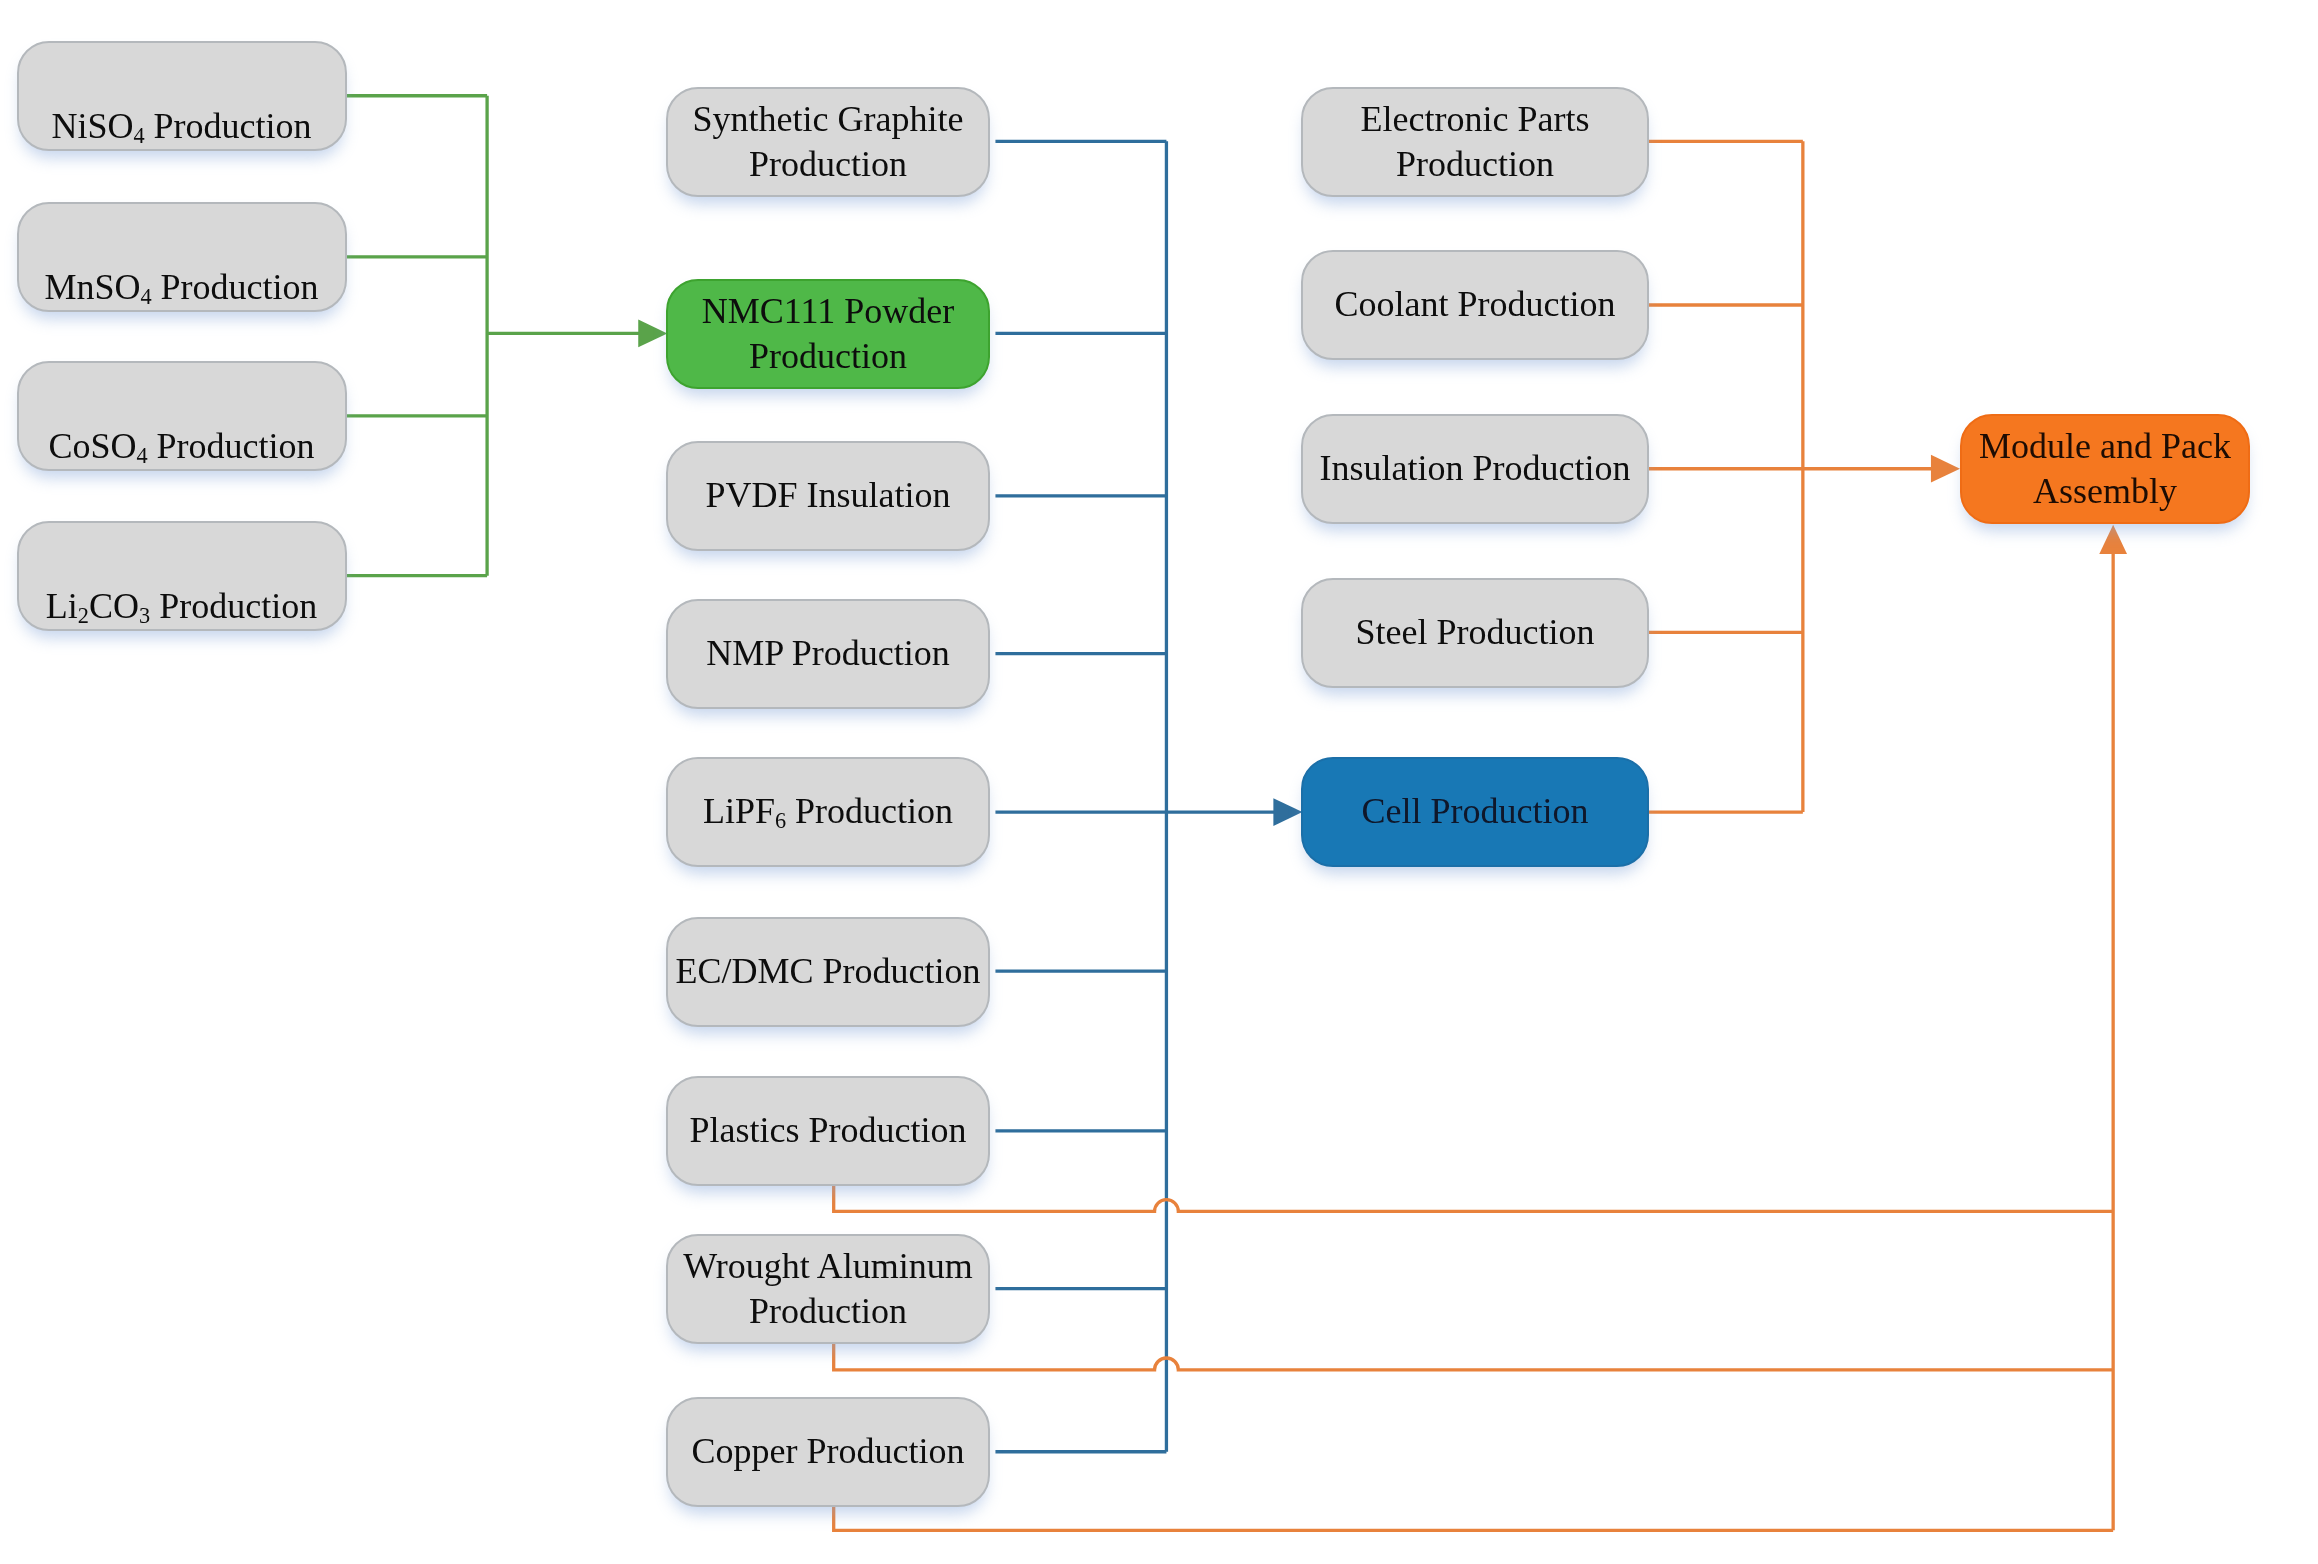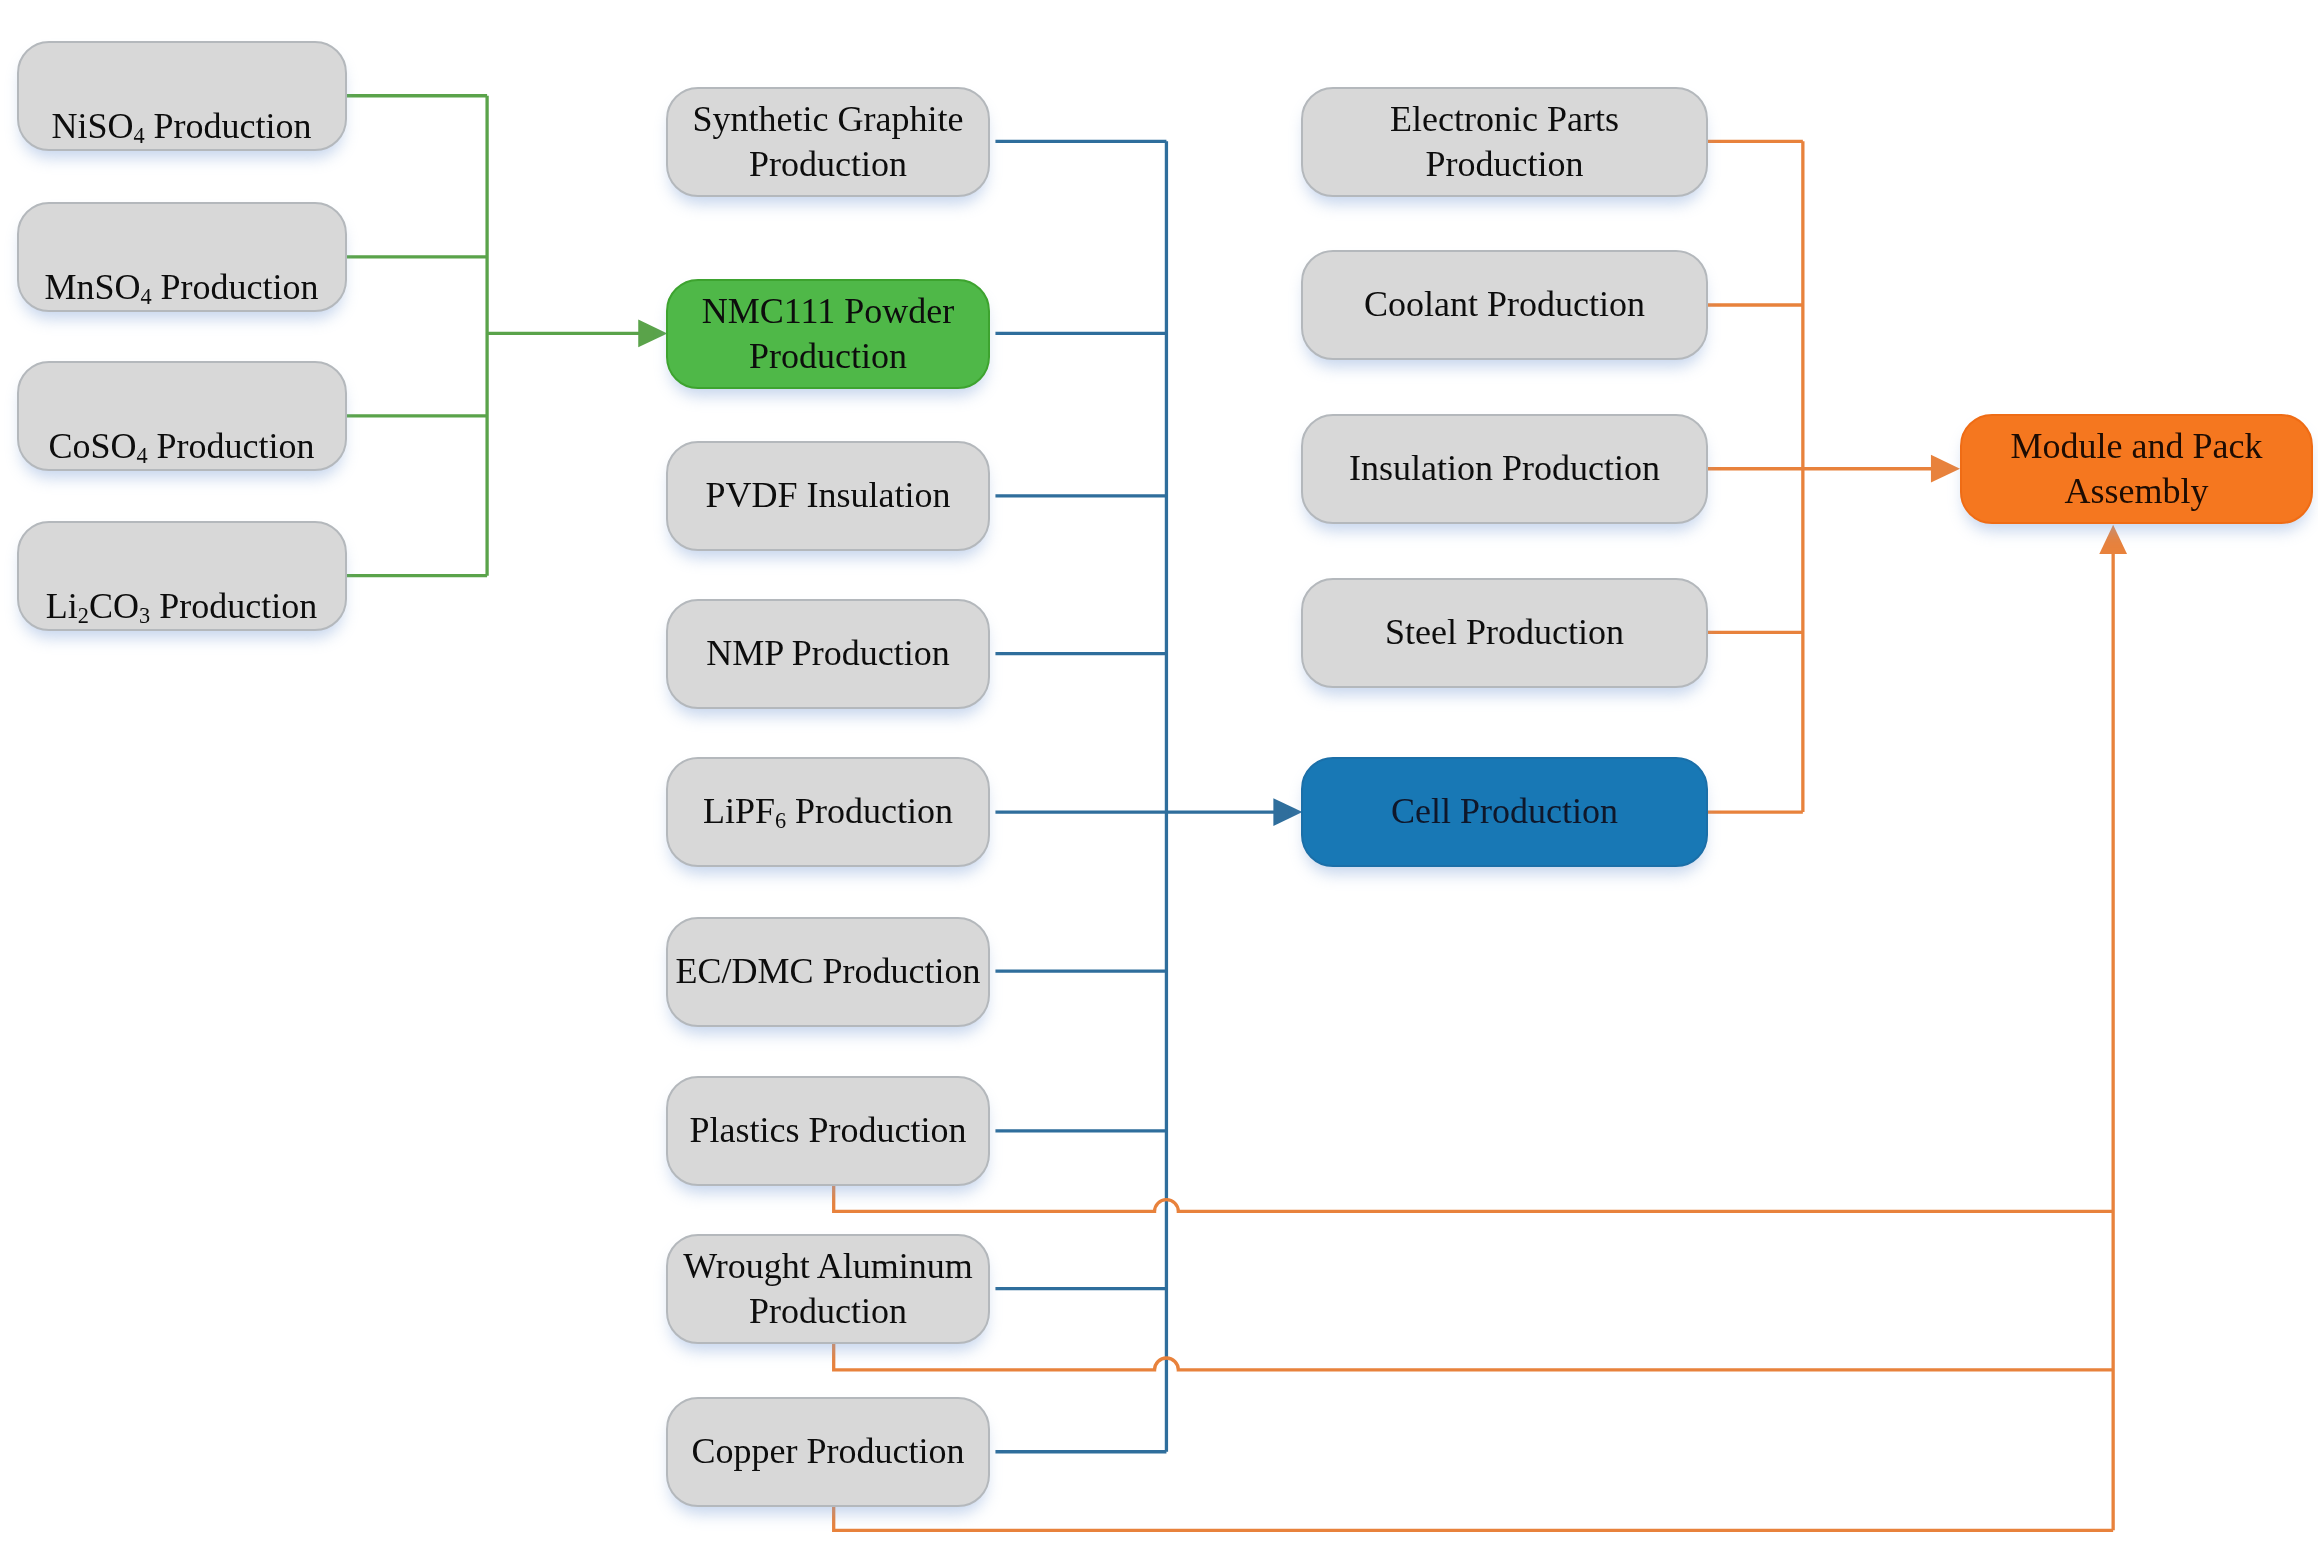--- a/index.html
+++ b/index.html
@@ -26,21 +26,21 @@
     background:var(--node-gray);border:2.6px solid var(--node-gray-border);
     box-shadow:0 10.6px 14.5px -4px rgba(130,165,215,0.45);
   }
   .node.one{white-space:nowrap;}
   .node.green{background:var(--node-green);border-color:var(--node-green-border);}
   .node.blue{background:var(--node-blue);border-color:var(--node-blue-border);color:#0f172a;}
   .node.orange{background:var(--node-orange);border-color:var(--node-orange-border);color:#1d0c03;}
   .node sub{font-size:0.62em;line-height:0;vertical-align:-0.22em;}
   .c1{left:16.5px;width:330px;align-items:flex-end;}
   .c2{left:666px;width:324px;}
-  .c3{left:1301px;width:407px;justify-content:center;}
+  .c3{left:1301px;width:348px;justify-content:center;}
 </style>
 </head>
 <body>
 
 <svg class="wires" width="2319" height="1564" viewBox="0 0 3511 2369">
   <g class="g-green">
     <path d="M515 145 H737 M515 389 H737 M515 630 H737 M515 872 H737 M737 145 V872 M737 505 H970"></path>
     <polygon points="966,484 1010,505 966,526"></polygon>
   </g>
   <g class="g-blue">
@@ -111,16 +111,16 @@
 <div class="node c3 one" style="top:414px">
     <span>Insulation Production</span>
   </div>
 <div class="node c3 one" style="top:578px">
     <span>Steel Production</span>
   </div>
 <div class="node c3 one blue" style="top:757px">
     <span>Cell Production</span>
   </div>
 
-<div class="node orange" style="left:1960px;top:414px;width:353px">
+<div class="node orange" style="left:1960px;top:414px;width:290px">
     <span>Module and Pack Assembly</span>
   </div>
 
 
 </body></html>

